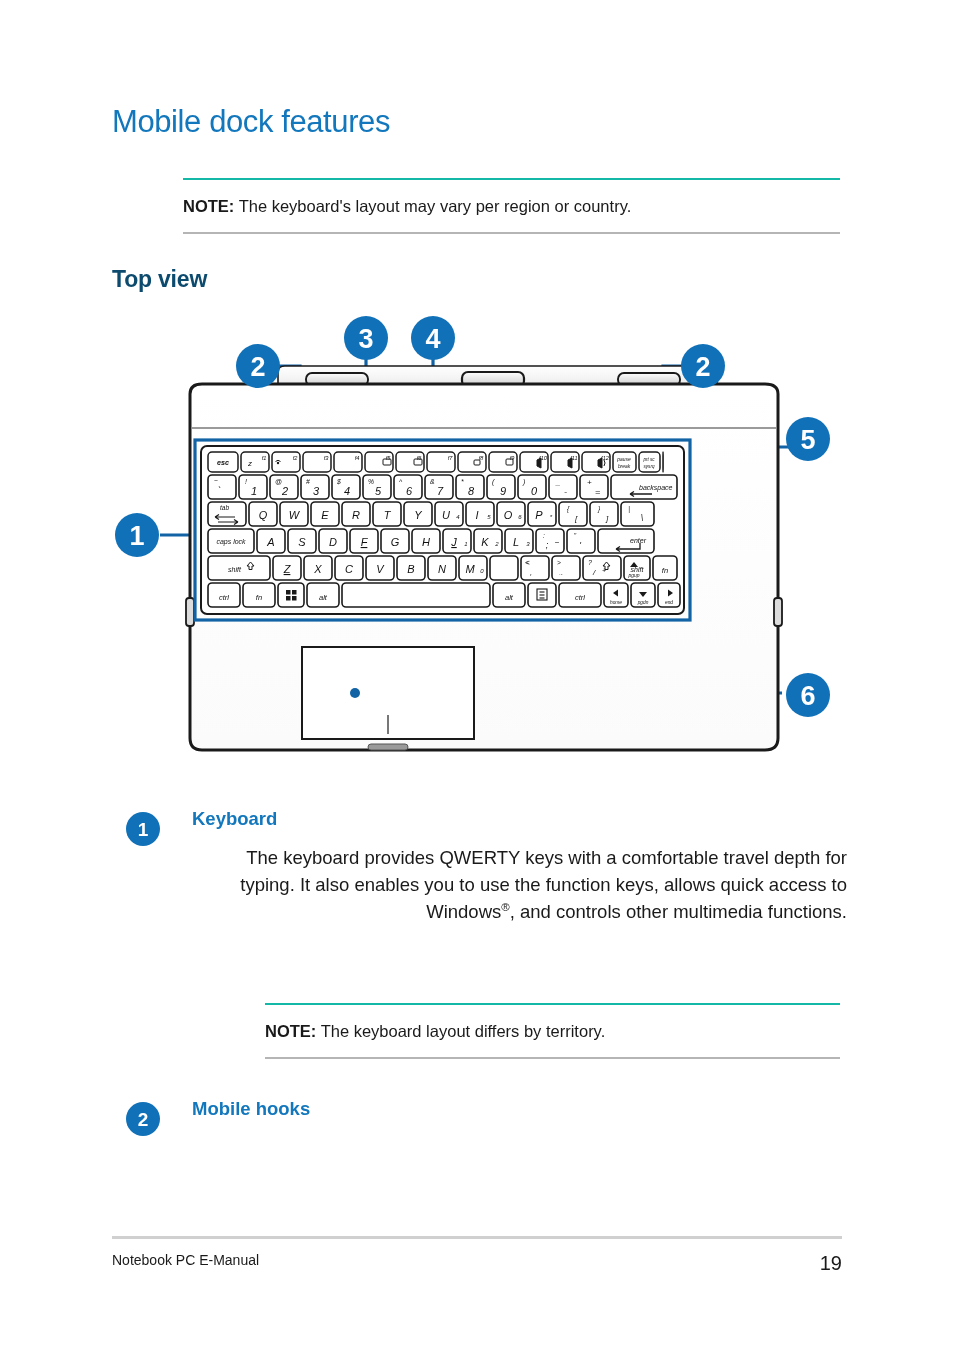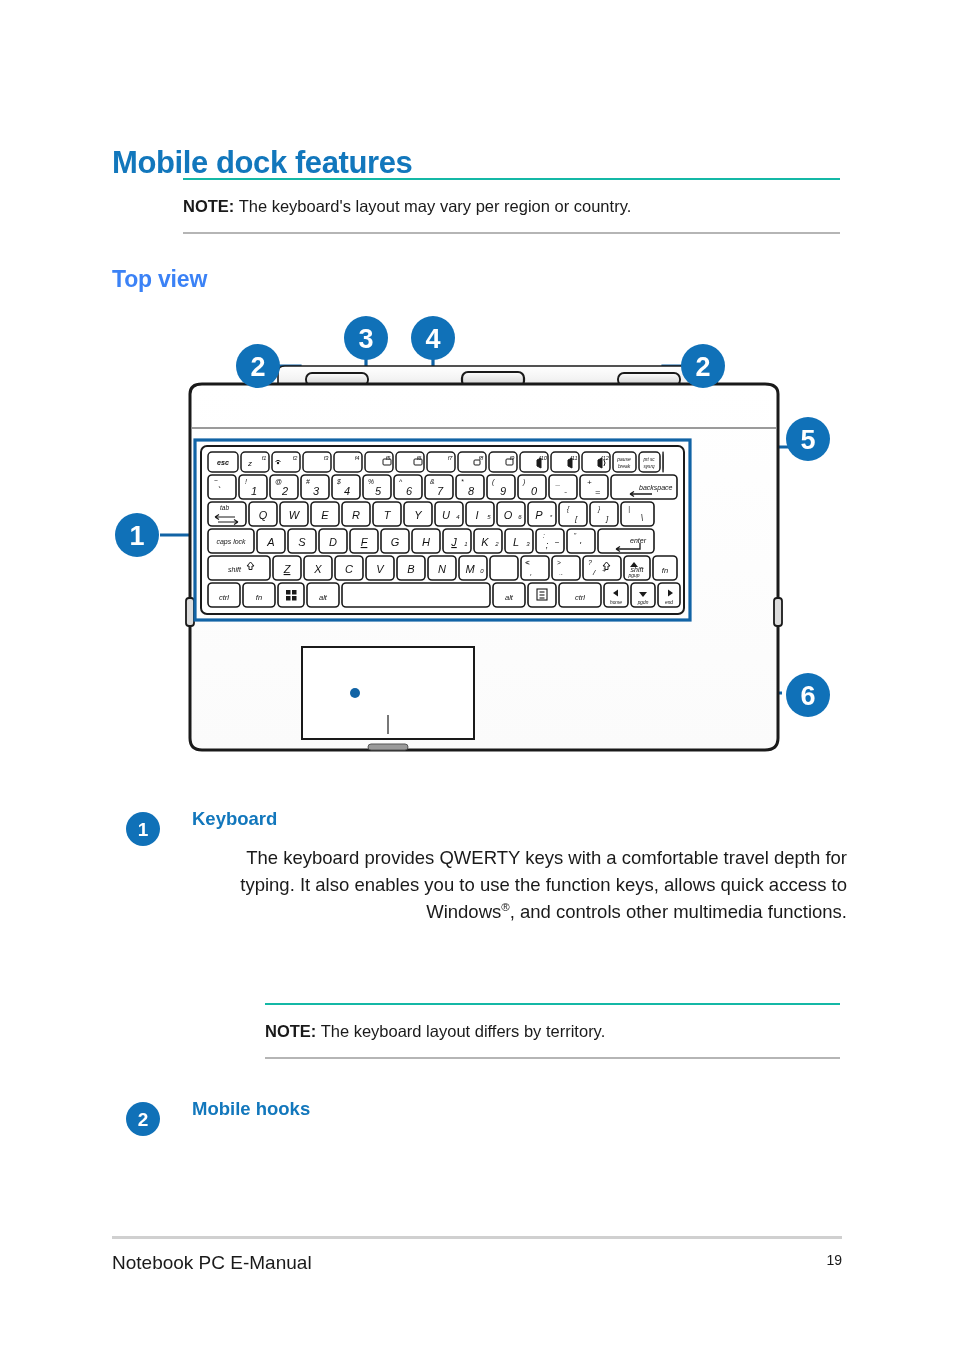--- a/index.html
+++ b/index.html
@@ -20,32 +20,31 @@
     position: absolute;
     inset: 0;
   }
 
   
   .h1-title {
     position: absolute;
     left: 112px;
     top: 104px;
     font-size: 31px;
-    font-weight: bold;
+    font-weight: normal;
     color: #1277bc;
     letter-spacing: -0.4px;
-    margin-top: 41px;
   }
   .h2-title {
     position: absolute;
     left: 112px;
     top: 266px;
     font-size: 23px;
     font-weight: bold;
-    color: #3b82f6;
+    color: #0c4a6e;
     letter-spacing: -0.2px;
   }
 
   
   .note-block {
     position: absolute;
     border-top: 2px solid #14b8a6;
     border-bottom: 2px solid #b5b5b5;
   }
   .note-top {
@@ -106,28 +105,28 @@
     left: 112px;
     top: 1236px;
     width: 730px;
     height: 3px;
     background: #d0d0d0;
   }
   .footer-left {
     position: absolute;
     left: 112px;
     top: 1252px;
-    font-size: 19px;
+    font-size: 14px;
     text-align: center;
   }
   .footer-right {
     position: absolute;
     right: 112px;
     top: 1252px;
-    font-size: 14px;
+    font-size: 20px;
   }
 
   
   .diagram {
     position: absolute;
     left: 110px;
     top: 310px;
     width: 740px;
     height: 470px;
   }

